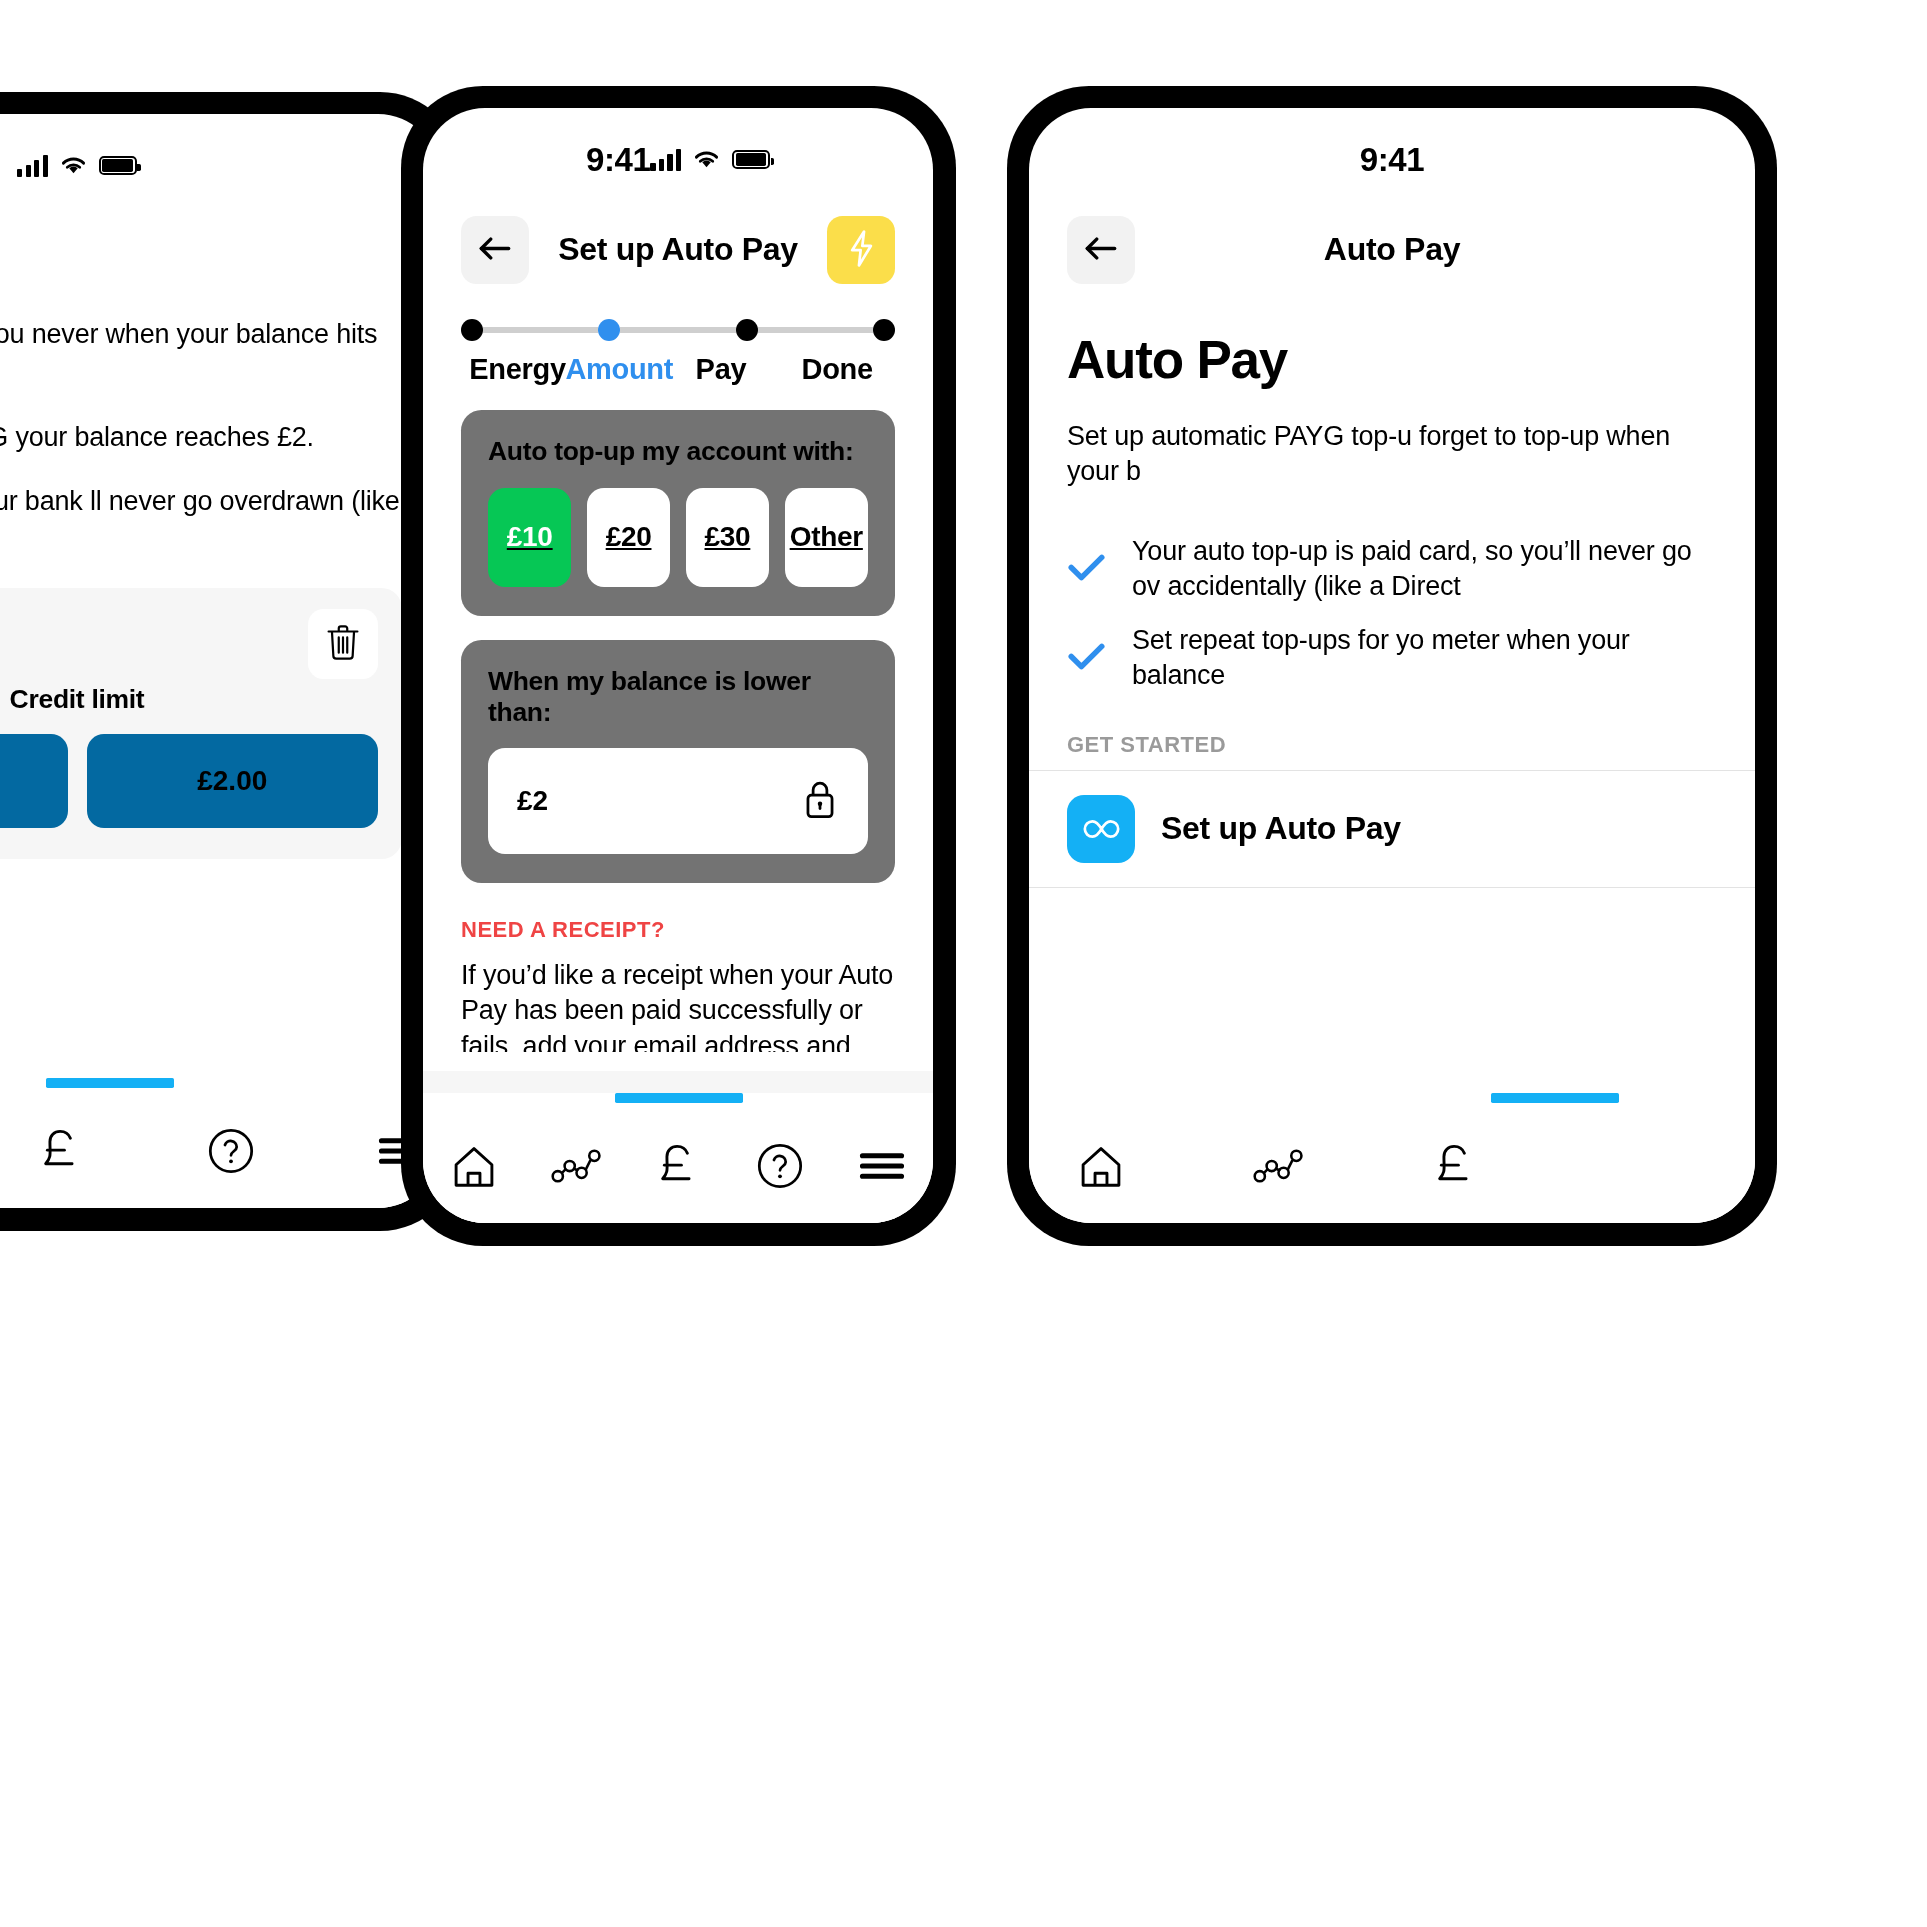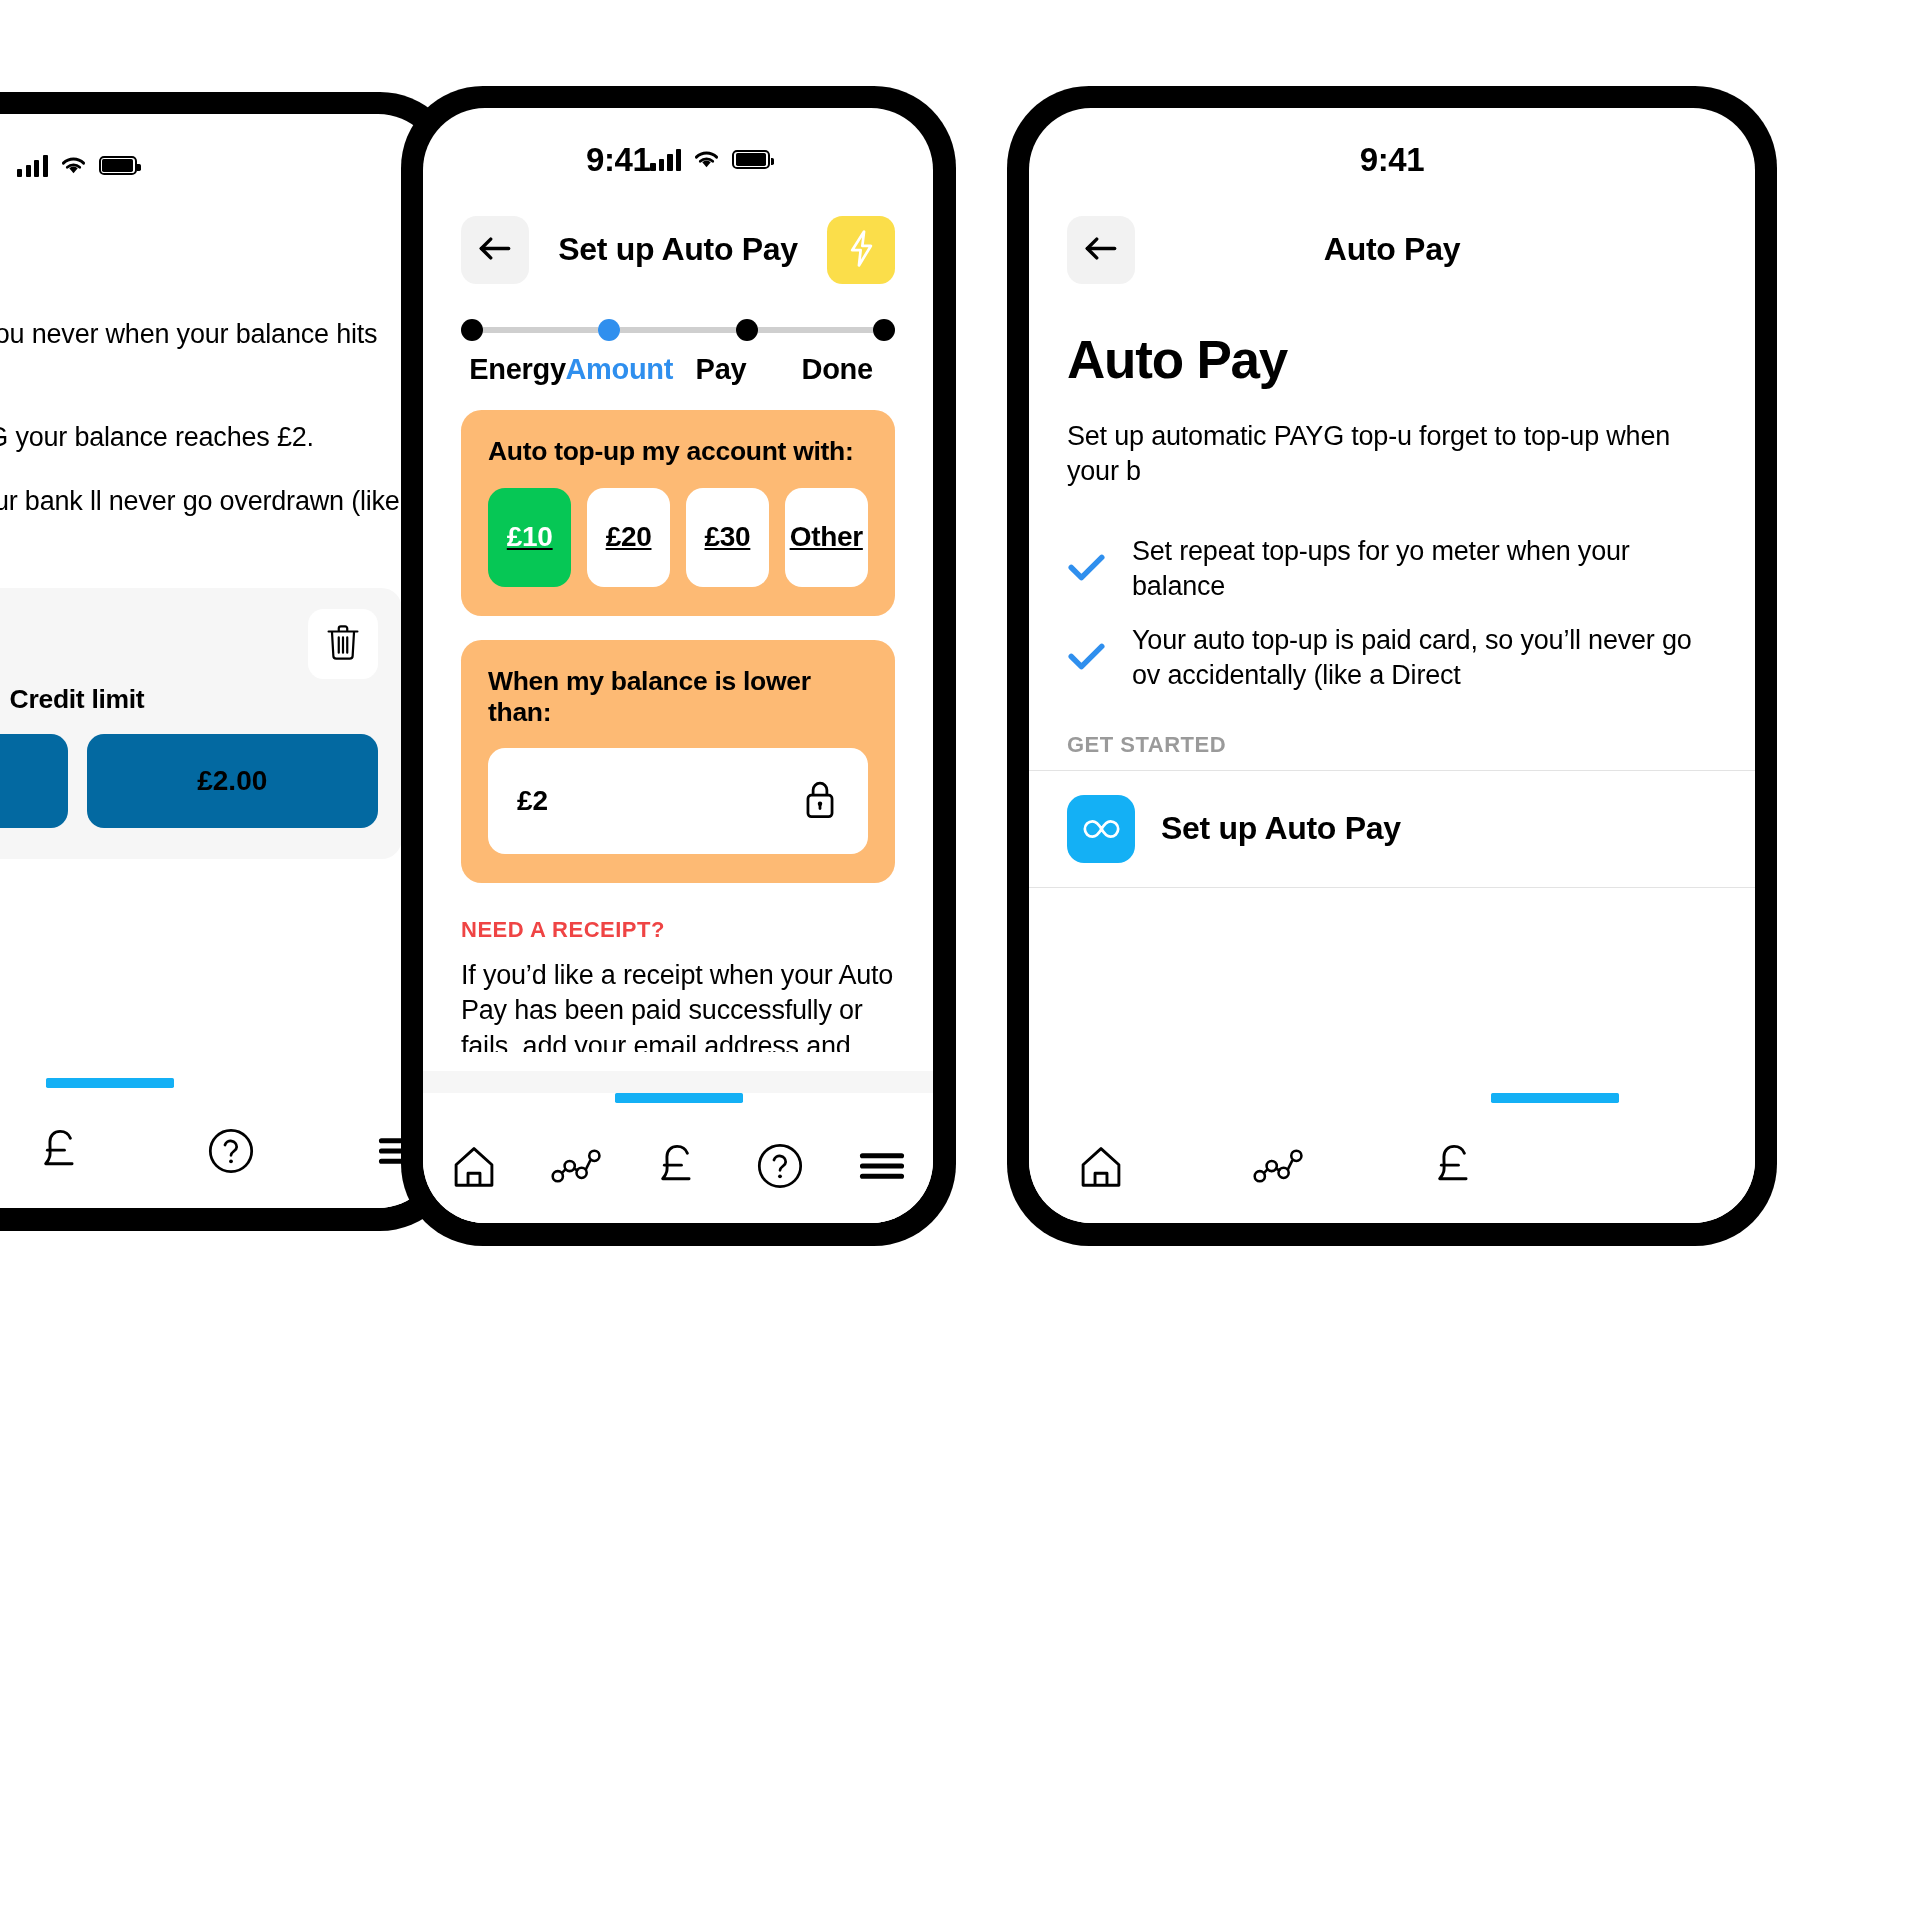--- a/index.html
+++ b/index.html
@@ -78,21 +78,21 @@
   .step-labels span { font-size:29px; font-weight:700; color:#000; letter-spacing:-0.3px; }
   .step-labels span.active { color:#2F8FEE; }
   .sl0{flex:0 0 auto; width:113px; text-align:center;}
   .sl1{flex:0 0 auto; width:137px; text-align:left; margin-left:-8.6px;}
   .sl2{flex:0 0 auto; width:111px; text-align:left; margin-left:-6.8px;}
   .sl3{flex:1 1 auto; text-align:left; margin-left:-5.1px;}
 
   
   .card {
     margin: 24px 38px 0 38px;
-    background:#fdba74; border-radius:20.5px;
+    background:#737373; border-radius:20.5px;
     padding: 26px 27px 29px 27px;
   }
   .card-title { font-size:26.5px; font-weight:700; color:#000; letter-spacing:-0.3px; }
   .amount-row { display:flex; gap:15.4px; margin-top:20.5px;text-decoration:underline; }
   .amt {
     flex:1 1 0; height:99px; border-radius:17px; background:#fff;
     display:flex; align-items:center; justify-content:center;
     font-size:28px; font-weight:700; color:#000; cursor:pointer; border:none;
     letter-spacing:-0.3px;
   }
@@ -424,29 +424,29 @@
       <div class="rp-h1">Auto Pay</div>
       <div class="rp-intro">Set up automatic PAYG top-u forget to top-up when your b</div>
 
       <div class="bullets">
         <div class="bullet">
           <span class="tick">
             <svg width="39" height="31" viewBox="0 0 46 36" fill="none" stroke="#2F8FEE" stroke-width="6.5" stroke-linecap="round" stroke-linejoin="round">
               <path d="M5 18l12 12L41 6"></path>
             </svg>
           </span>
-          <span class="bullet-text">Set repeat top-ups for yo meter when your balance</span>
+          <span class="bullet-text">Your auto top-up is paid card, so you’ll never go ov accidentally (like a Direct</span>
         </div>
         <div class="bullet">
           <span class="tick">
             <svg width="39" height="31" viewBox="0 0 46 36" fill="none" stroke="#2F8FEE" stroke-width="6.5" stroke-linecap="round" stroke-linejoin="round">
               <path d="M5 18l12 12L41 6"></path>
             </svg>
           </span>
-          <span class="bullet-text">Your auto top-up is paid card, so you’ll never go ov accidentally (like a Direct</span>
+          <span class="bullet-text">Set repeat top-ups for yo meter when your balance</span>
         </div>
       </div>
 
       <div class="rp-eyebrow">GET STARTED</div>
       <div class="rp-list">
         <div class="rp-row">
           <span class="rp-badge">
             <svg width="41" height="24" viewBox="0 0 48 28" fill="none" stroke="#fff" stroke-width="3.2">
               <path d="M24 14c-3.5-6-6-9-10.5-9a9 9 0 1 0 0 18C18 23 20.5 20 24 14zM24 14c3.5 6 6 9 10.5 9a9 9 0 1 0 0-18C30 5 27.5 8 24 14z"></path>
             </svg>

